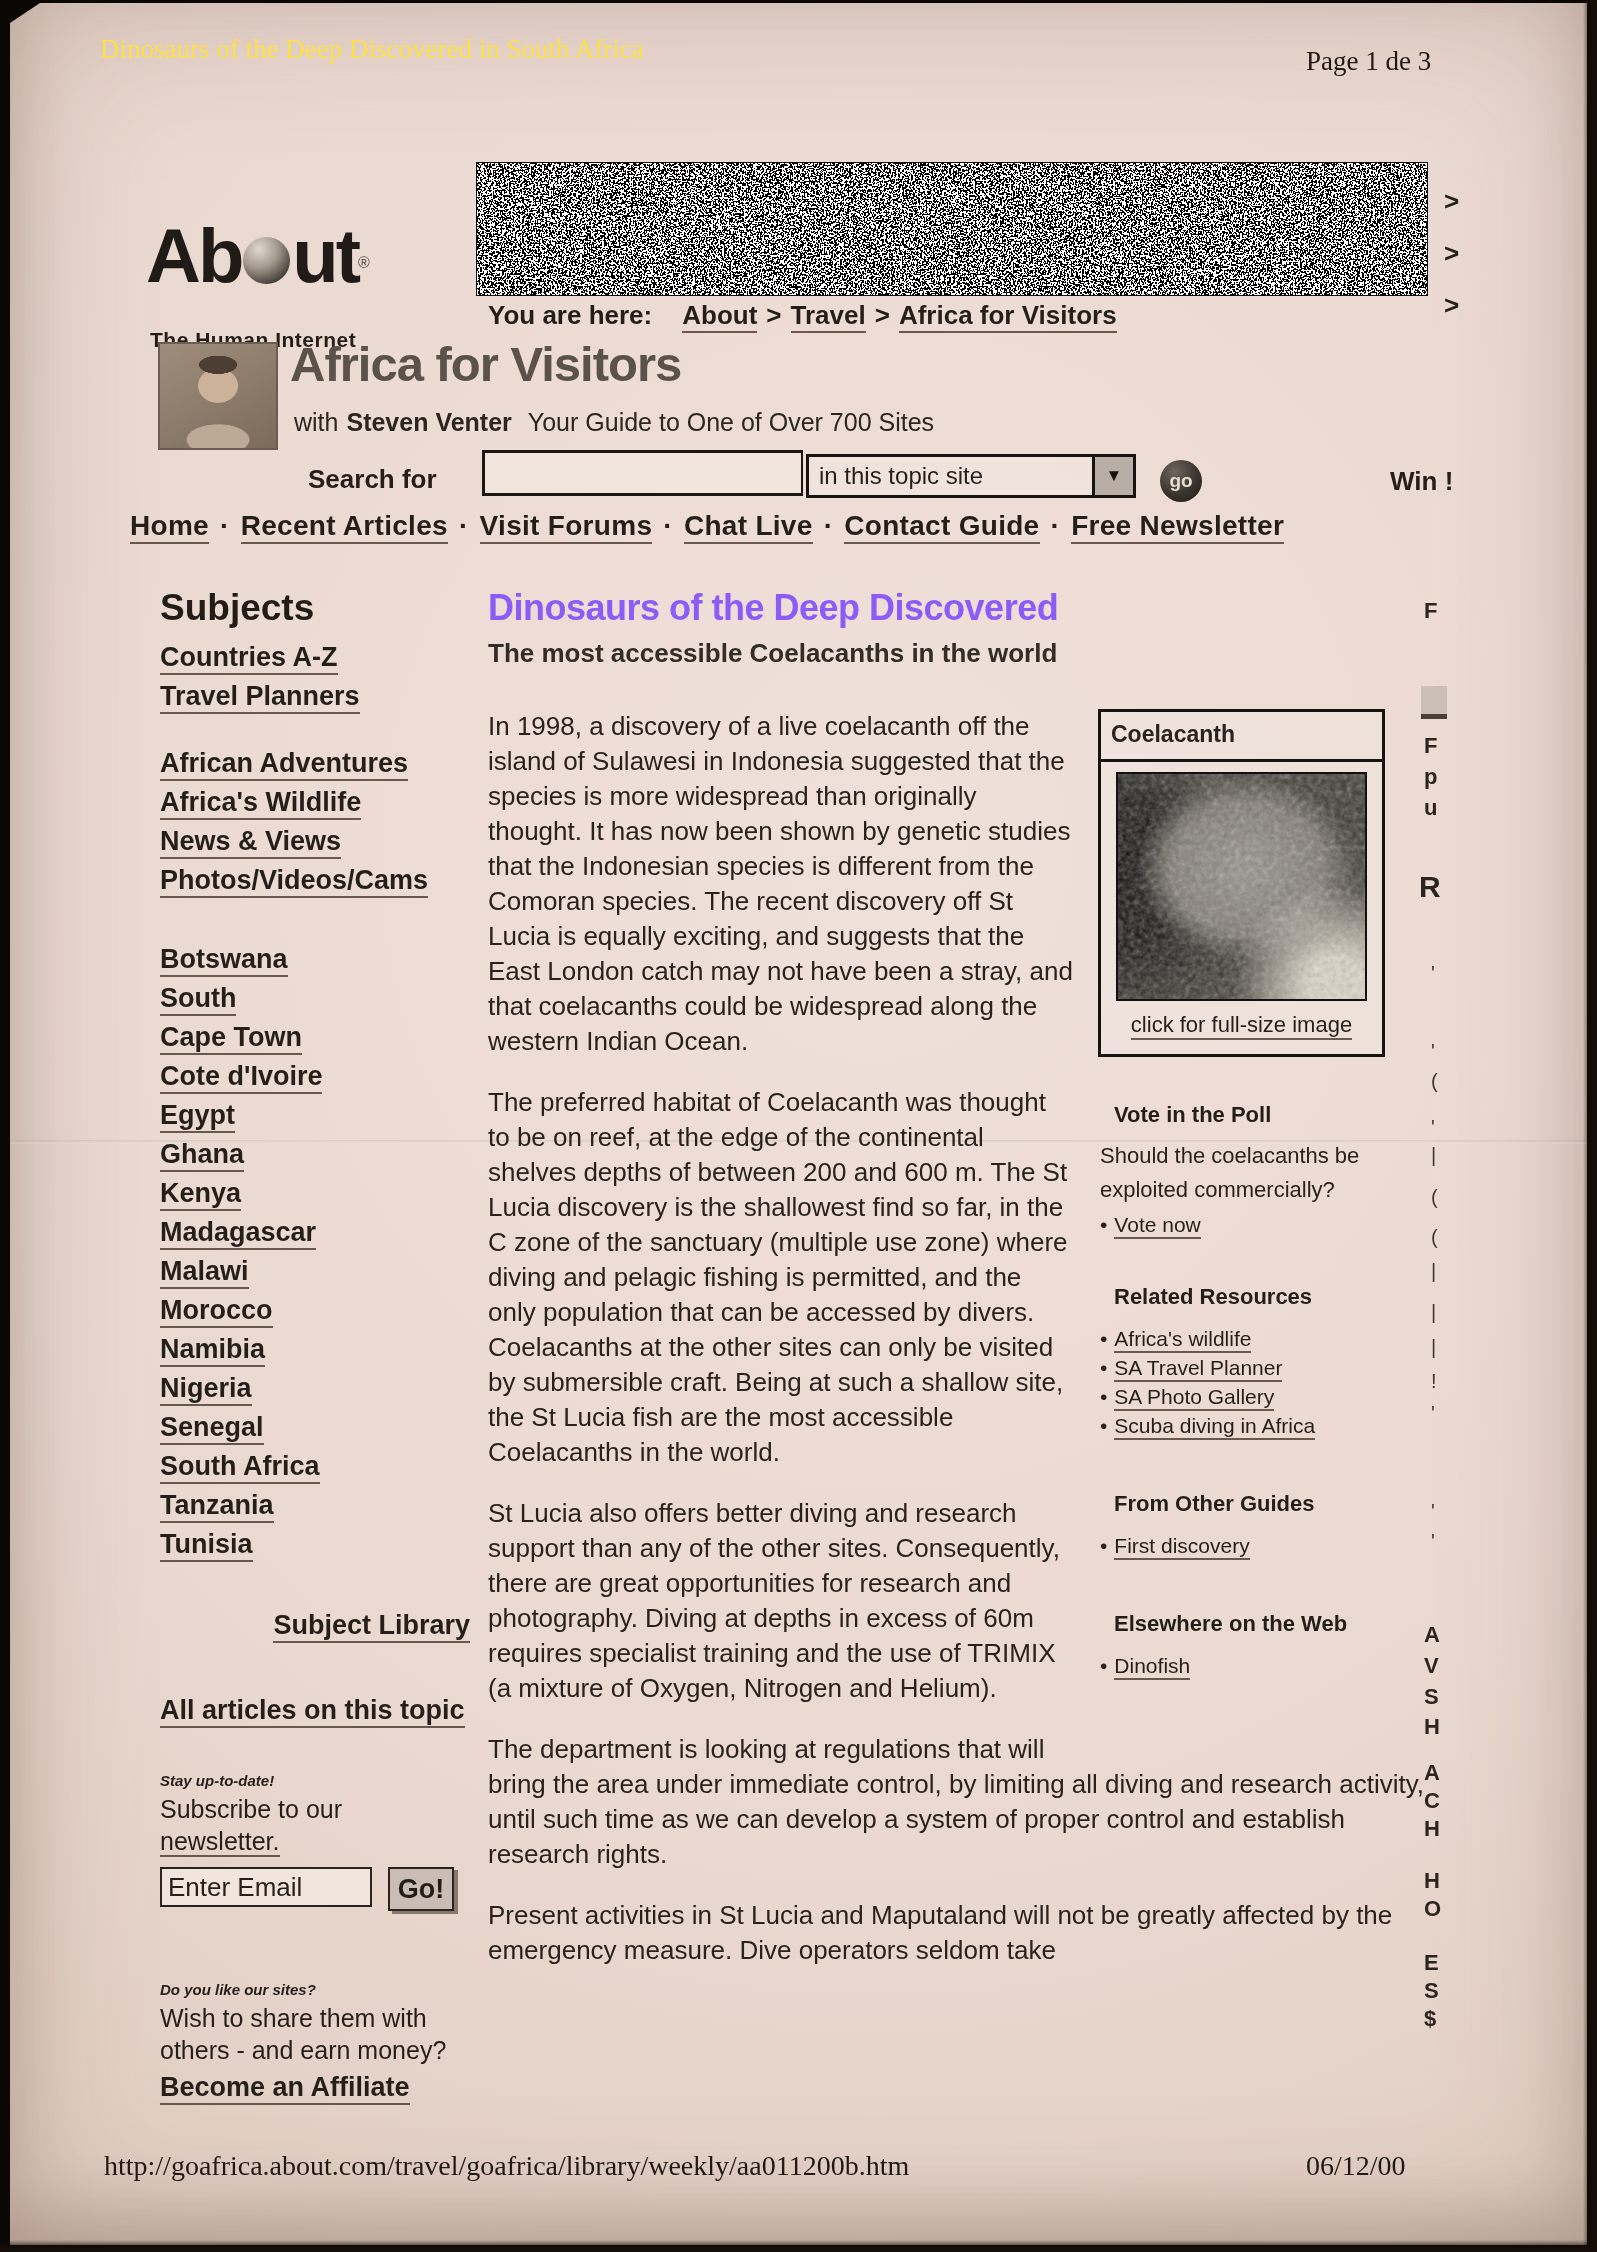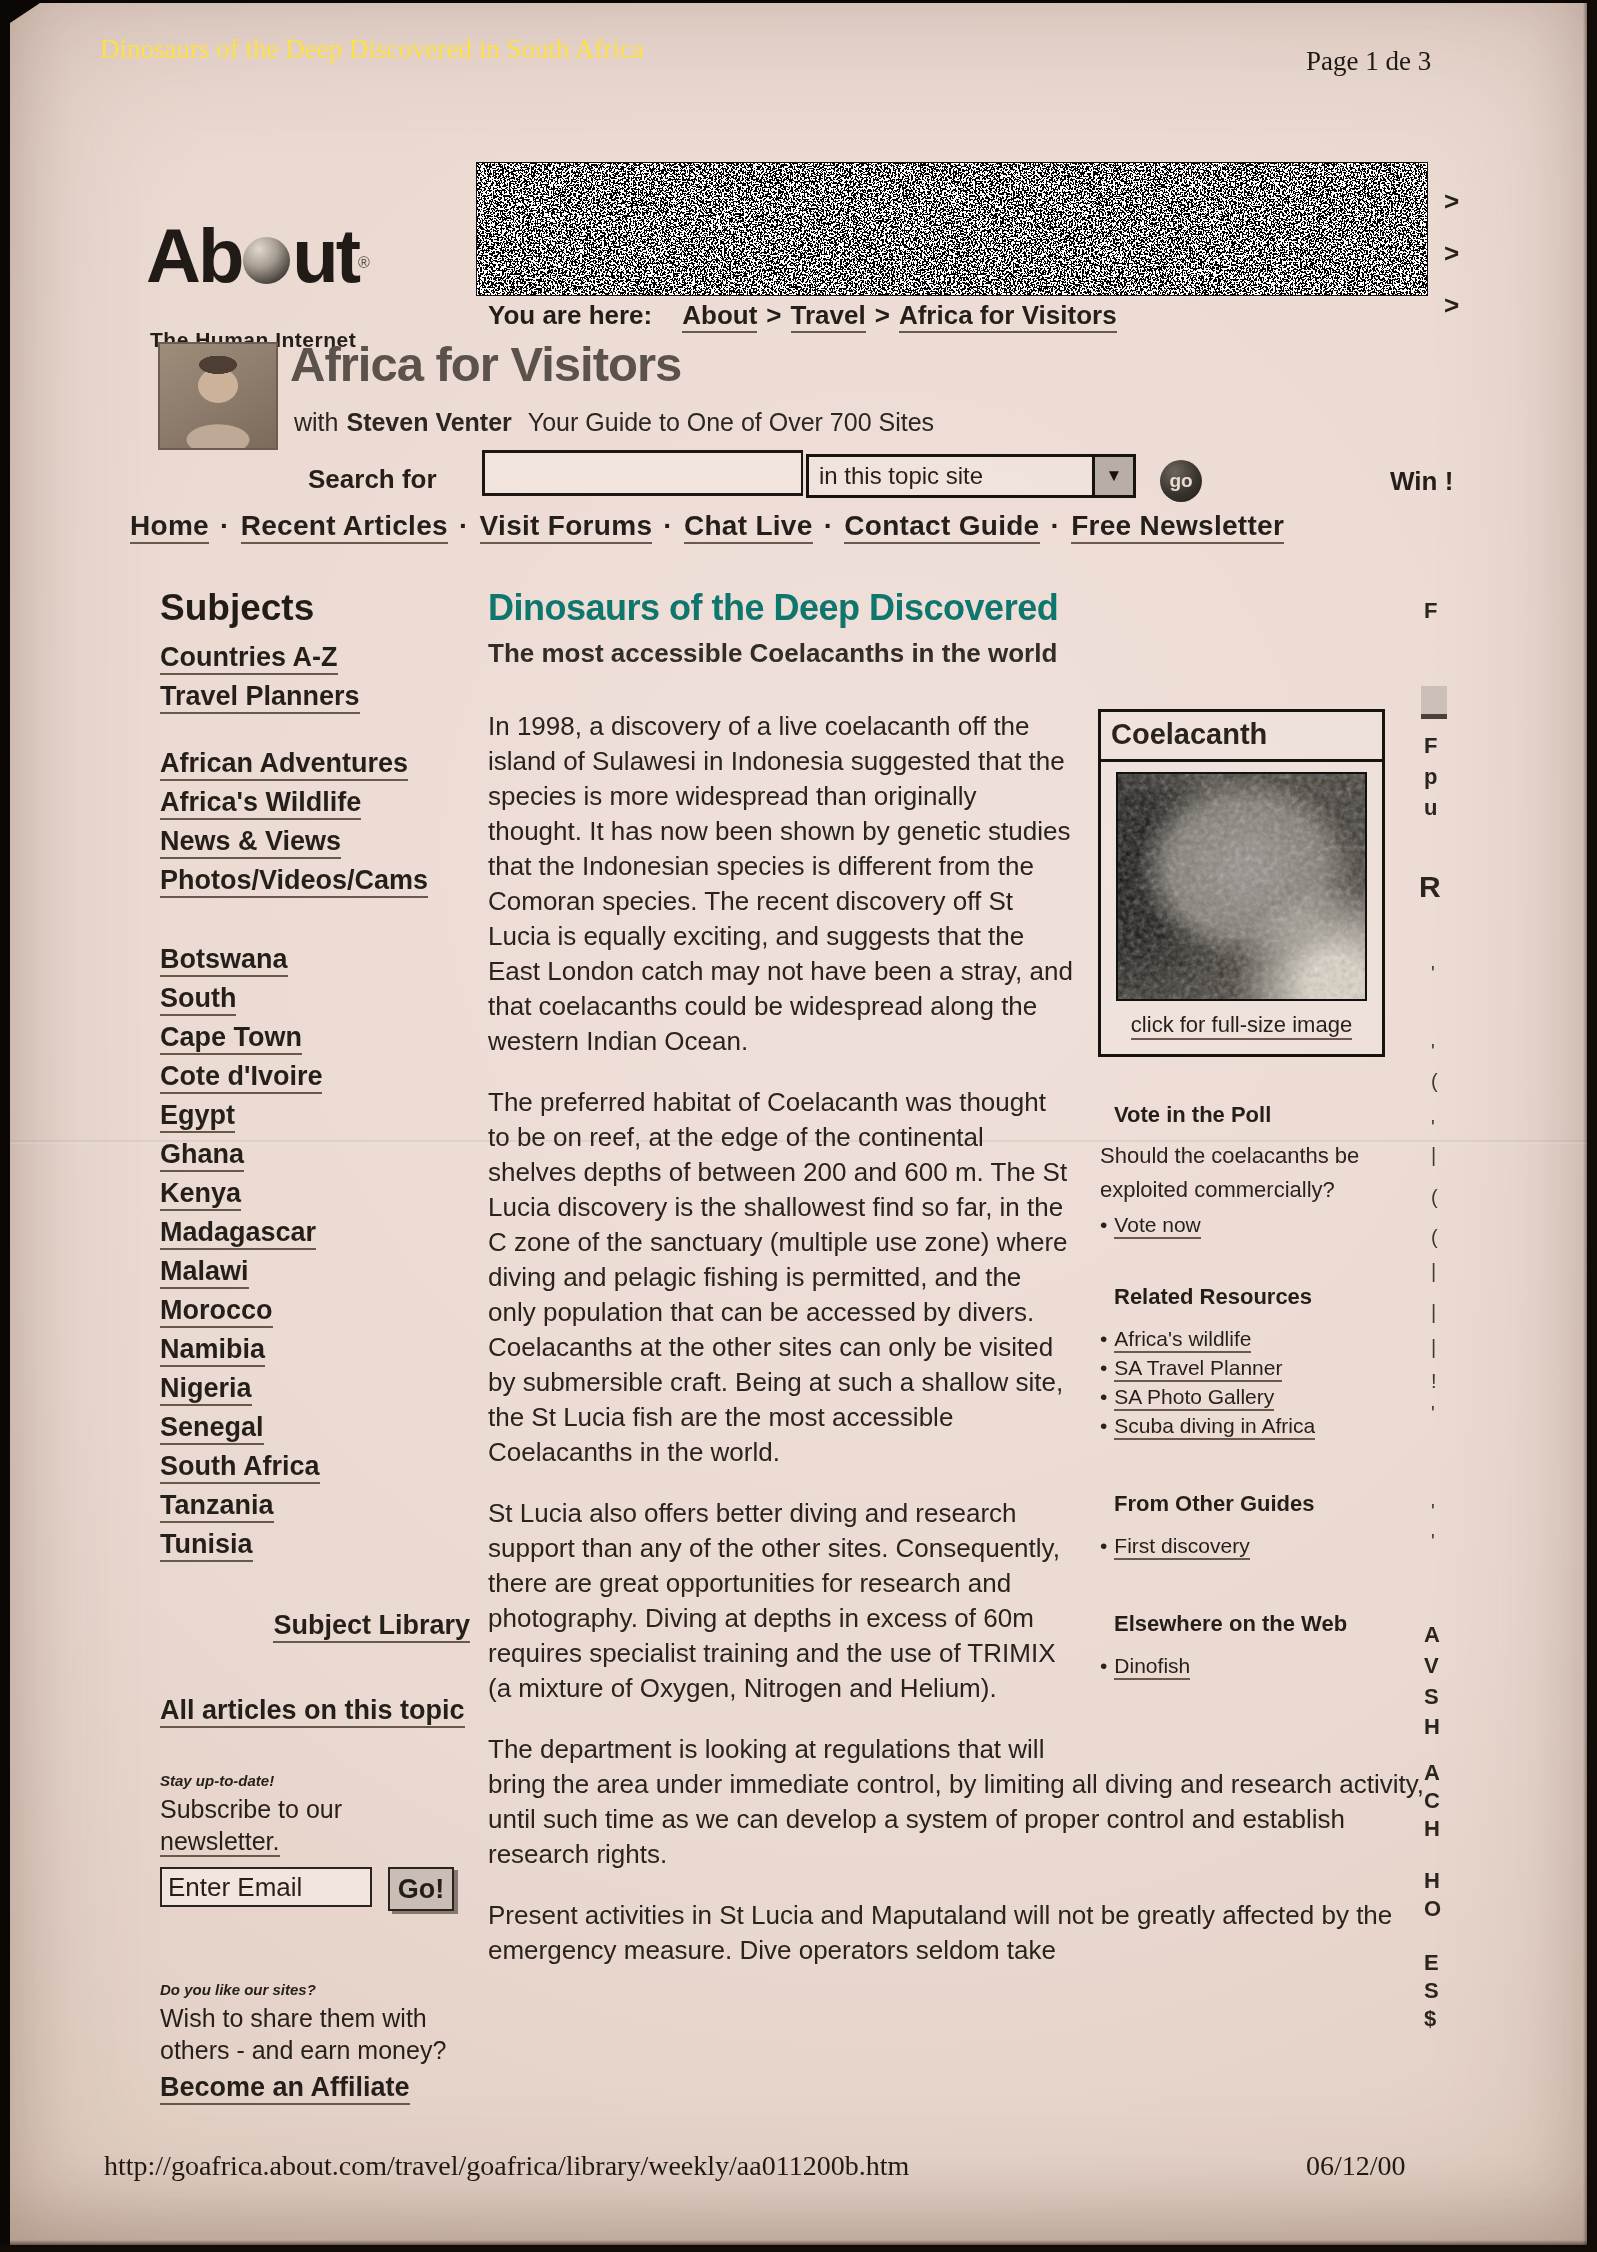--- a/index.html
+++ b/index.html
@@ -82,28 +82,28 @@
   .sb-note{font-size:25px;line-height:32px;}
   .nl-form{margin-top:10px;display:flex;align-items:flex-start;}
   .nl-input{width:196px;height:36px;border:2px solid #2a241e;background:#f2e5de;font-size:26px;padding:0 6px;
     color:#261f19;font-family:"Liberation Sans",sans-serif;}
   .nl-go{margin-left:16px;width:66px;height:44px;background:#cabdb5;border:2px solid #2a241e;
     font-size:27px;font-weight:bold;color:#241e18;box-shadow:4px 3px 0 rgba(52,42,34,.55);
     display:flex;align-items:center;justify-content:center;}
   .aff-link{font-size:27px;font-weight:bold;}
   
   .article{left:488px;top:588px;width:940px;}
-  .a-title{font-size:36px;font-weight:bold;color:#0f766e;line-height:40px;margin:0;letter-spacing:-.5px;}
+  .a-title{font-size:36px;font-weight:bold;color:#8b5cf6;line-height:40px;margin:0;letter-spacing:-.5px;}
   .a-sub{font-size:26px;font-weight:bold;color:#332d27;margin:10px 0 0 0;}
   .a-body{margin-top:40px;font-size:26px;line-height:35px;color:#2a231d;}
   .a-body p{margin:0 0 26px 0;}
   
   .feature{float:right;width:330px;margin-left:24px;padding-bottom:54px;font-size:21px;}
   .fbox{width:281px;border:3px solid #17130f;background:rgba(250,243,238,.2);}
-  .fbox-title{padding:5px 10px 7px;font-size:29px;font-weight:bold;border-bottom:3px solid #17130f;}
+  .fbox-title{padding:5px 10px 7px;font-size:23px;font-weight:bold;border-bottom:3px solid #17130f;}
   .fphoto{margin:10px auto 6px;width:247px;height:225px;border:2px solid #111;position:relative;overflow:hidden;
     background:
       radial-gradient(circle at 88% 94%, rgba(228,220,206,.95) 0 9%, rgba(228,220,206,0) 34%),
       radial-gradient(ellipse 56% 52% at 52% 42%, #96908a 0%, #7e786f 55%, rgba(60,56,50,0) 80%),
       radial-gradient(ellipse 70% 85% at 0% 45%, #0d0c0a 0%, rgba(13,12,10,.85) 40%, rgba(13,12,10,0) 72%),
       linear-gradient(135deg, #4c463f, #37322b 60%, #5c554c);}
   .fphoto svg{position:absolute;left:0;top:0;width:100%;height:100%;opacity:.5;}
   .fcaption{text-align:center;margin:2px 0 12px;font-size:22px;}
   .fsec{margin-top:24px;}
   .fsec-h{font-size:22px;font-weight:bold;margin:0 0 10px 16px;color:#241e18;}

